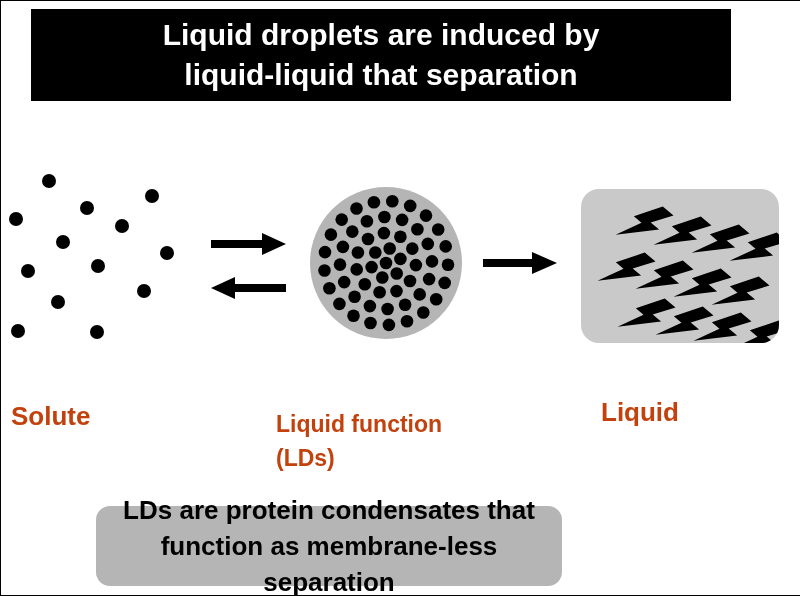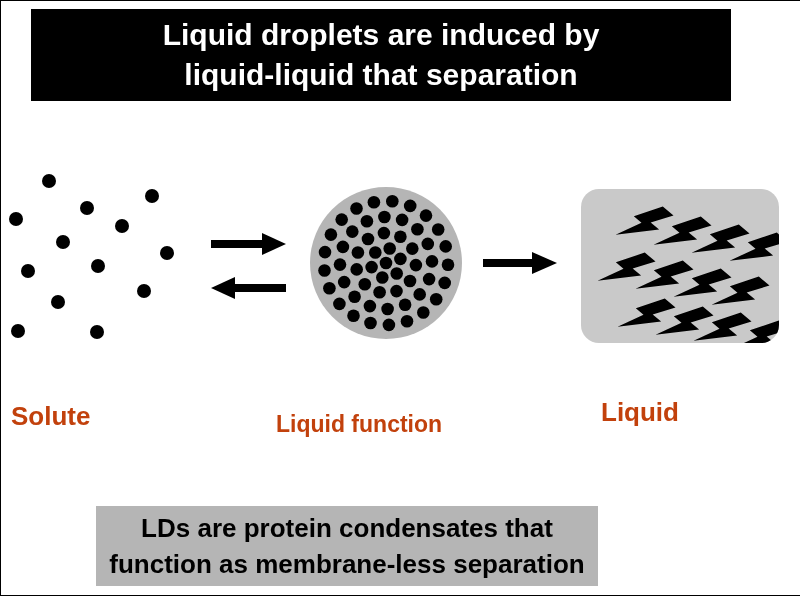--- a/index.html
+++ b/index.html
@@ -36,30 +36,31 @@
     font-weight: bold;
     color: #c2410c;
     text-align: left;
   }
   .label-solute  { left: 10px;  top: 400px; width: 140px; font-size: 26px; }
   .label-droplets{ left: 275px; top: 406px; width: 220px; font-size: 23px; line-height: 34px; }
   .label-solid   { left: 600px; top: 396px; width: 150px; font-size: 26px; }
   .caption-box {
     position: absolute;
     left: 95px; top: 505px;
-    width: 502px; height: 80px;
+    width: 466px; height: 80px;
     display: flex;
     flex-direction: column;
     align-items: center;
     justify-content: center;
     text-align: center;
     font-weight: bold;
     font-size: 26px;
     line-height: 36px;
     color: #000;
+    border-radius: 14px;
   }
 </style>
 </head>
 <body>
 
 <div class="slide">
 
   <div class="title-banner" style="background: rgb(0, 0, 0); color: rgb(255, 255, 255);">
     <div>Liquid droplets are induced by</div>
     <div>liquid-liquid that separation</div>
@@ -178,20 +179,21 @@
         <path d="M18 0 L2 26 L12 26 L0 52 L30 20 L19 20 L32 0 Z" transform="translate(688 294) rotate(40)" fill="#000000"></path>
         <path d="M18 0 L2 26 L12 26 L0 52 L30 20 L19 20 L32 0 Z" transform="translate(726 300) rotate(40)" fill="#000000"></path>
         <path d="M18 0 L2 26 L12 26 L0 52 L30 20 L19 20 L32 0 Z" transform="translate(764 308) rotate(40)" fill="#000000"></path>
       </g>
   </svg>
 
   <div class="shape-label label-solute">Solute</div>
 
   <div class="shape-label label-droplets">
     <div>Liquid function</div>
+    <div>(LDs)</div>
   </div>
 
   <div class="shape-label label-solid">Liquid</div>
 
   <div class="caption-box" style="background: rgb(181, 181, 181);">
     <div>LDs are protein condensates that</div>
     <div>function as membrane-less separation</div>
   </div>
 
 </div>

